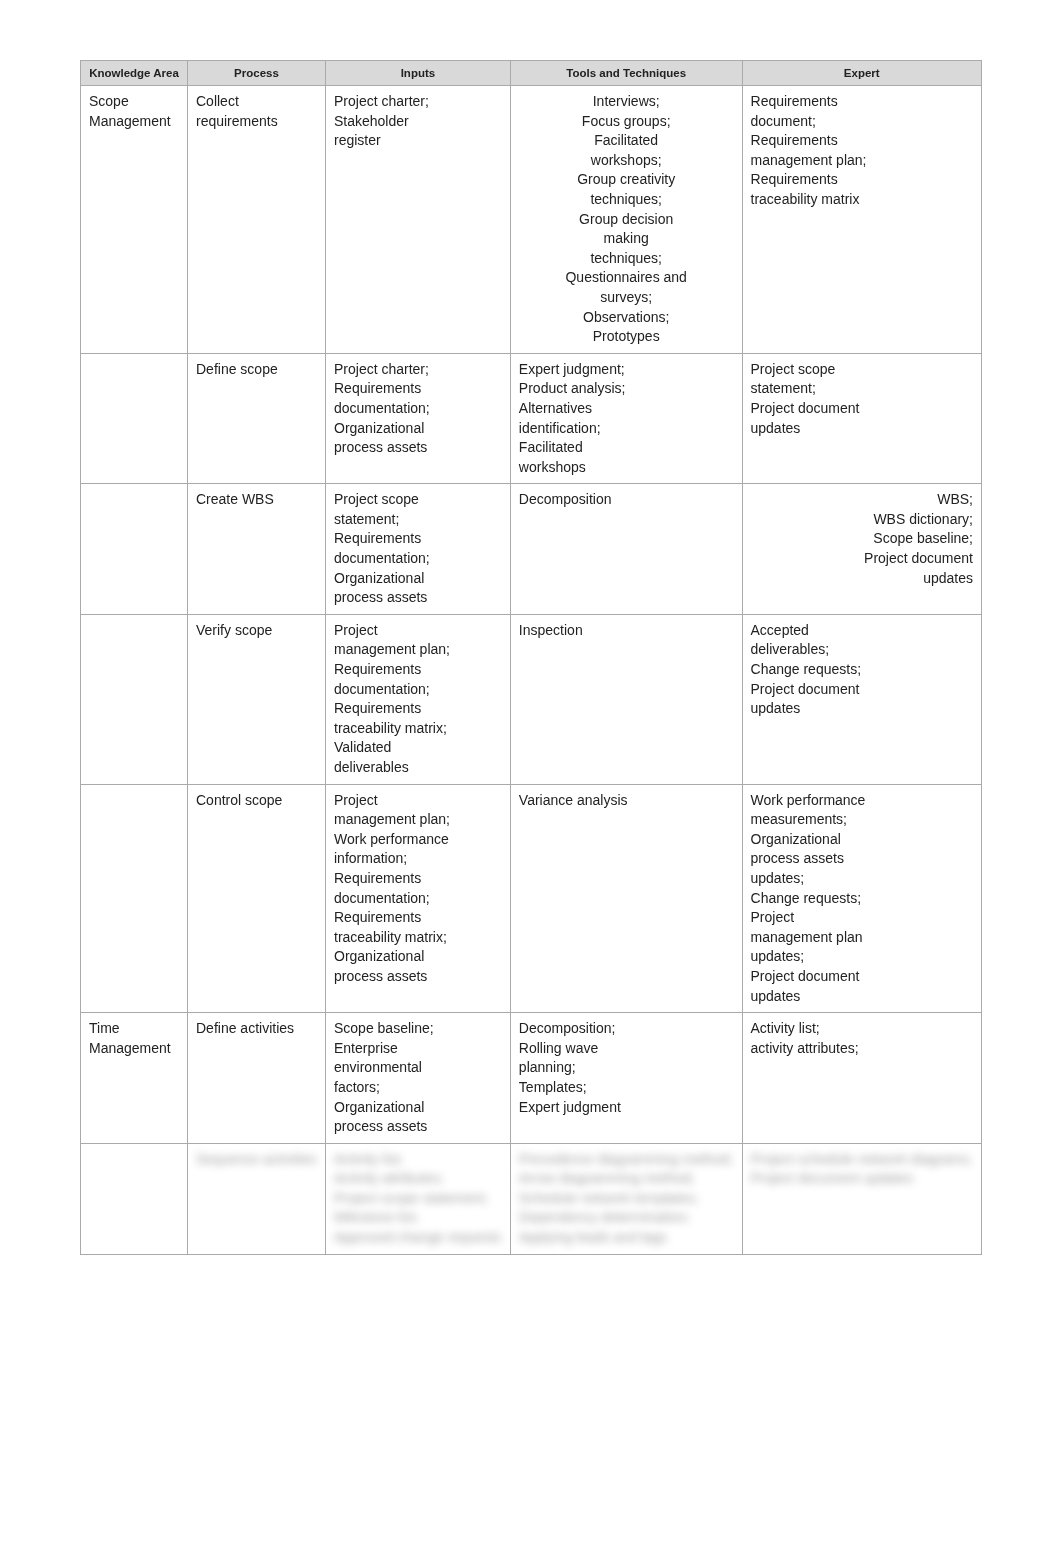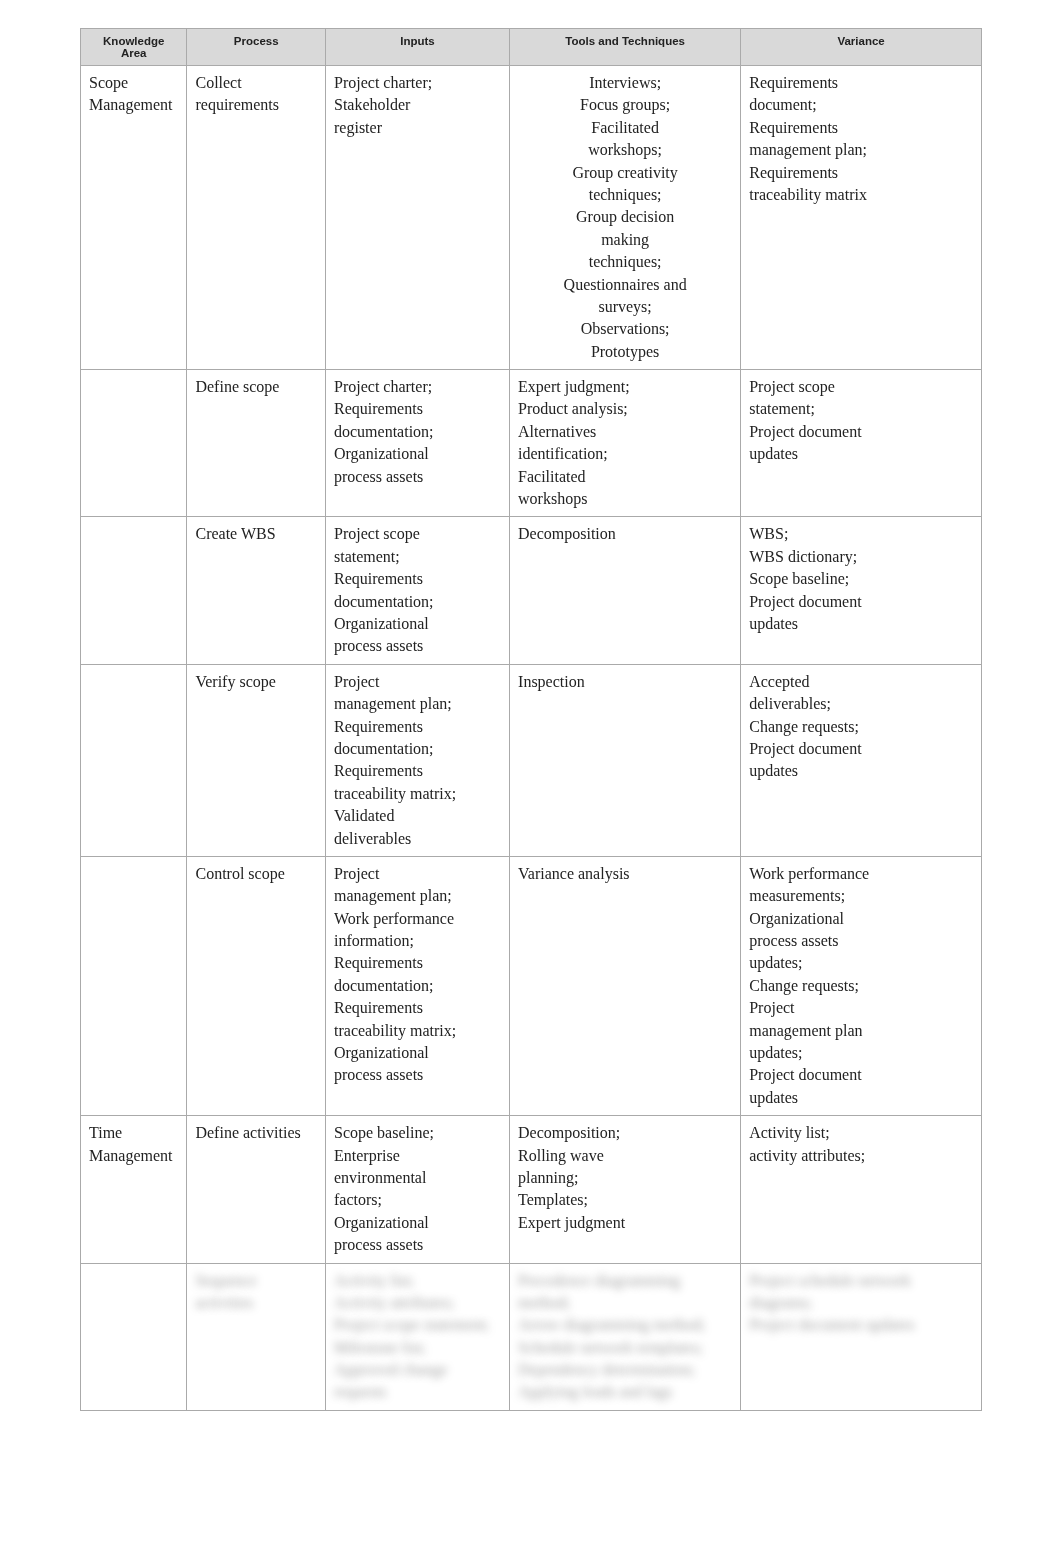--- a/index.html
+++ b/index.html
@@ -5,42 +5,41 @@
     * { box-sizing: border-box; margin: 0; padding: 0; }
     body {
       background: #ffffff;
       font-family: Arial, sans-serif;
       font-size: 11px;
       color: #222;
     }
     .page {
       width: 1062px;
       min-height: 1561px;
-      padding: 28px 80px;
+      padding: 60px 80px;
     }
     table {
       width: 100%;
       border-collapse: collapse;
       border: 1px solid #aaa;
     }
     th, td {
       border: 1px solid #aaa;
       padding: 6px 8px;
       vertical-align: top;
     }
     thead th {
       background-color: #d9d9d9;
       text-align: center;
       font-weight: bold;
       font-size: 11.5px;
     }
     tbody td {
-      font-size: 16px;
+      font-size: 14px;
       line-height: 1.4;
-      font-family: Liberation Serif, serif;
     }
     .blurred {
       color: transparent;
       text-shadow: 0 0 8px rgba(0,0,0,0.4);
       user-select: none;
     }
     .area-cell {
       font-weight: normal;
       vertical-align: top;
     }
@@ -49,21 +48,21 @@
 <body>
 
 <div class="page">
   <table>
     <thead>
       <tr>
         <th>Knowledge Area</th>
         <th>Process</th>
         <th>Inputs</th>
         <th>Tools and Techniques</th>
-        <th>Variance</th>
+        <th>Expert</th>
       </tr>
     </thead>
     <tbody id="table-body">
     <tr>
           <td class="area-cell" style="white-space: pre-line;">Scope
 Management</td>
           <td style="white-space: pre-line; margin-top: 12px;">Collect
 requirements</td>
           <td style="white-space: pre-line;">Project charter;
 Stakeholder
@@ -110,21 +109,21 @@
         <tr>
           <td class="area-cell"></td>
           <td style="white-space: pre-line;">Create WBS</td>
           <td style="white-space: pre-line;">Project scope
 statement;
 Requirements
 documentation;
 Organizational
 process assets</td>
           <td style="white-space: pre-line;">Decomposition</td>
-          <td style="white-space: pre-line;">WBS;
+          <td style="white-space: pre-line; text-align: right;">WBS;
 WBS dictionary;
 Scope baseline;
 Project document
 updates</td>
         </tr>
         <tr>
           <td class="area-cell"></td>
           <td style="white-space: pre-line;">Verify scope</td>
           <td style="white-space: pre-line;">Project
 management plan;

